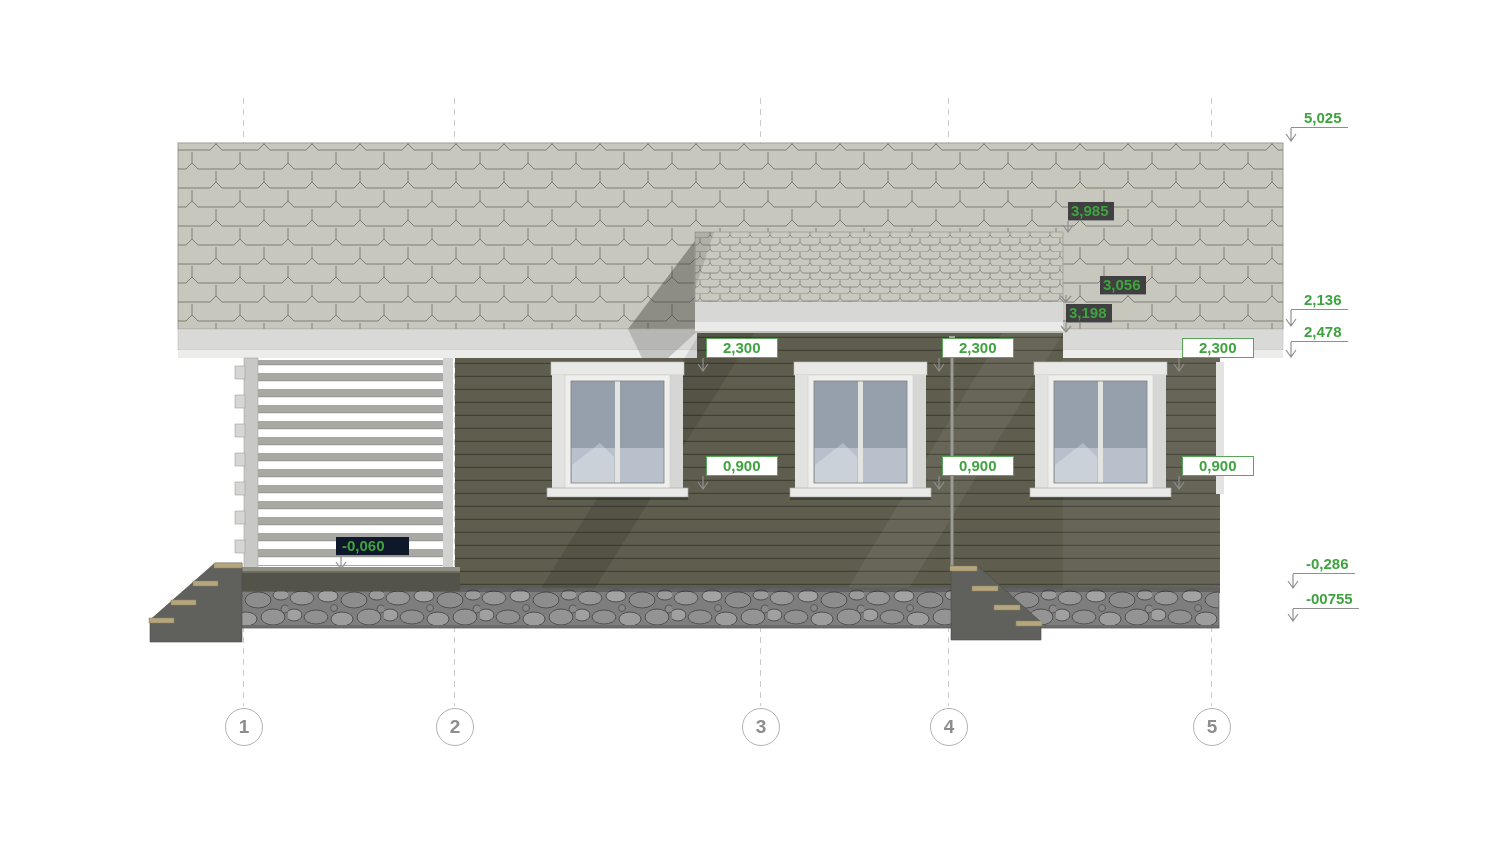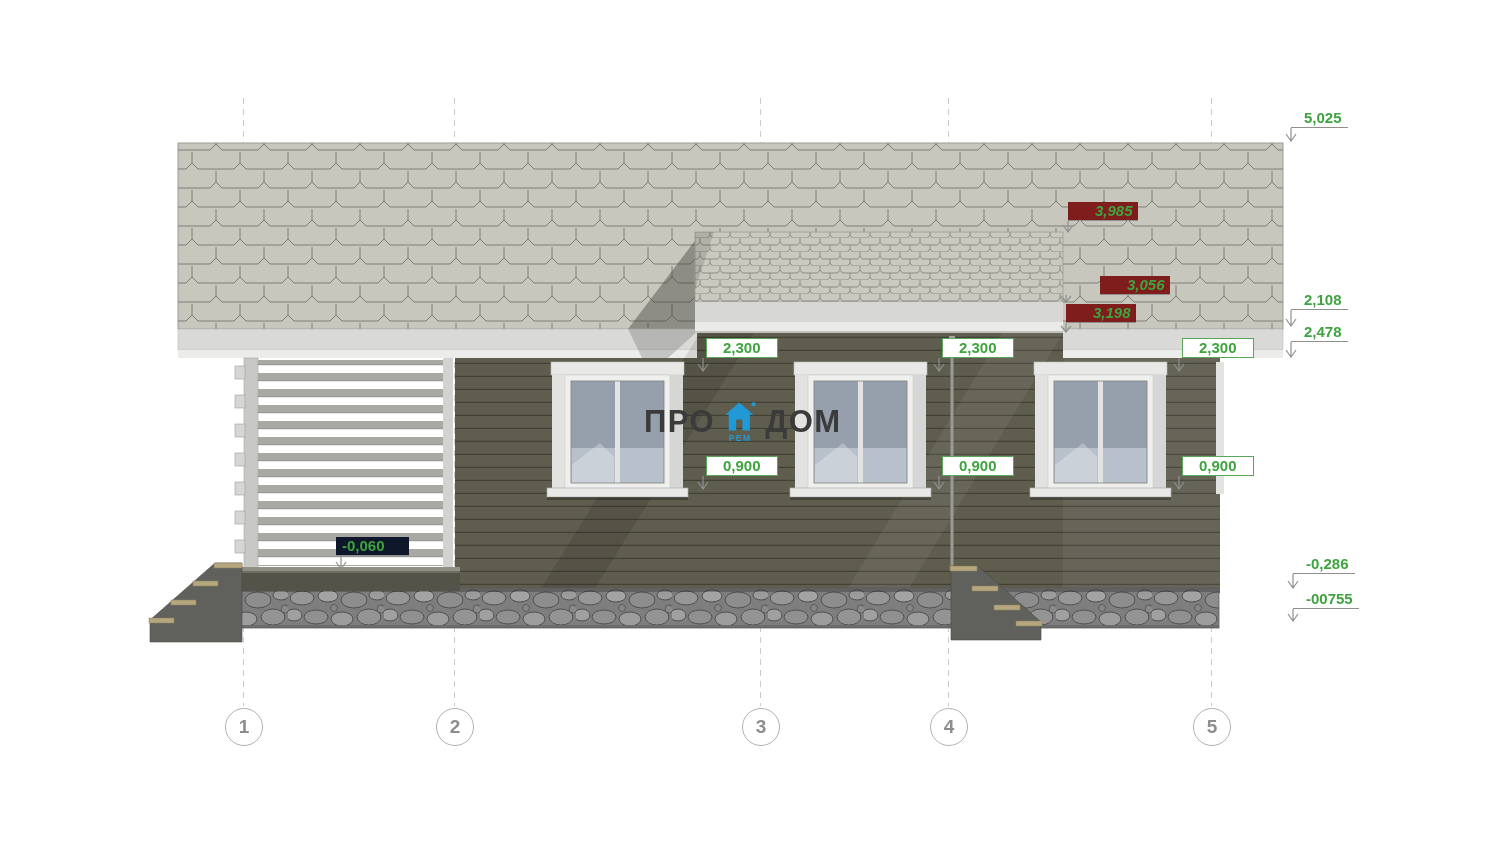--- a/index.html
+++ b/index.html
@@ -4,21 +4,21 @@
 <style>
   html,body{margin:0;padding:0;background:#ffffff;}
   #canvas{position:relative;width:1500px;height:849px;background:#ffffff;overflow:hidden;
           font-family:"Liberation Sans",sans-serif;border-radius:19px;}
   .scene{position:absolute;left:0;top:0;z-index:1;}
 
   
   .dim{position:absolute;z-index:5;font:700 15px "Liberation Sans",sans-serif;
        color:#3fa33f;white-space:nowrap;line-height:16px;}
   .dim.boxed{background:#ffffff;border:1px solid #58a758;padding:1px 16px;}
-  .dim.plain{background:#7f1d1d;border-bottom:1.5px solid #8f8f8f;padding:1px 5px 1px 27px;font-style:italic;}
+  .dim.plain{background:#404040;border-bottom:1.5px solid #8f8f8f;padding:1px 5px 1px 3px;}
   .dim.rightcol{background:transparent;border-bottom:1.5px solid #8f8f8f;padding:1px 6px 1px 13px;}
   .dim.floor{background:#0f172a;border-bottom:1.5px solid #8f8f8f;padding:1px 24px 1px 6px;}
 
   
   .axis-bubble{position:absolute;z-index:5;width:36px;height:36px;border:1.5px solid #b2b2b2;
        border-radius:50%;background:#fff;color:#8d8d8d;font:700 19px "Liberation Sans",sans-serif;
        display:flex;align-items:center;justify-content:center;}
 
   
   .logo{position:absolute;left:644px;top:401px;z-index:4;display:flex;align-items:center;gap:8px;}
@@ -192,21 +192,21 @@
     <path d="M1066 323 L1066 332 M1061 326 L1066 332 L1071 326"></path>
     <path d="M1291 128 L1291 141 M1286 134 L1291 141 L1296 134"></path>
     <path d="M1291 310 L1291 326 M1286 319 L1291 326 L1296 319"></path>
     <path d="M1291 342 L1291 357 M1286 350 L1291 357 L1296 350"></path>
     <path d="M1293 574 L1293 588 M1288 581 L1293 588 L1298 581"></path>
     <path d="M1293 609 L1293 621 M1288 614 L1293 621 L1298 614"></path>
   </g>
 </svg>
 
 <div class="dim rightcol" style="left:1291px;top:109px;">5,025</div>
-<div class="dim rightcol" style="left:1291px;top:291px;">2,108</div>
+<div class="dim rightcol" style="left:1291px;top:291px;">2,136</div>
 <div class="dim rightcol" style="left:1291px;top:323px;">2,478</div>
 <div class="dim rightcol" style="left:1293px;top:555px;">-0,286</div>
 <div class="dim rightcol" style="left:1293px;top:590px;">-00755</div>
 
 <div class="dim plain" style="left:1068px;top:202px;">3,985</div>
 <div class="dim plain" style="left:1066px;top:276px;margin-left:34px;">3,056</div>
 <div class="dim plain" style="left:1066px;top:304px;">3,198</div>
 
 <div class="dim boxed" style="left:706px;top:338px;">2,300</div>
 <div class="dim boxed" style="left:942px;top:338px;">2,300</div>
@@ -227,25 +227,14 @@
 <div class="axis-bubble" style="left:742px;top:708px;">
       <span>3</span>
     </div>
 <div class="axis-bubble" style="left:930px;top:708px;">
       <span>4</span>
     </div>
 <div class="axis-bubble" style="left:1193px;top:708px;">
       <span>5</span>
     </div>
 
-<div class="logo">
-  <span class="logo-word">ПРО</span>
-  <span class="logo-icon-wrap">
-    <svg width="34" height="31" viewBox="0 0 24 22">
-      <path d="M11.5 1 L1.5 9.7 H4 V21 H19 V9.7 H21.5 Z M9.3 13.2 H13.7 V21 H9.3 Z" fill="#1f9ad6" fill-rule="evenodd"></path>
-      <circle cx="21.7" cy="2.3" r="1.5" fill="#1f9ad6"></circle>
-    </svg>
-    <span class="logo-sub">РЕМ</span>
-  </span>
-  <span class="logo-word">ДОМ</span>
+
 </div>
 
-</div>
-
 </body></html>

